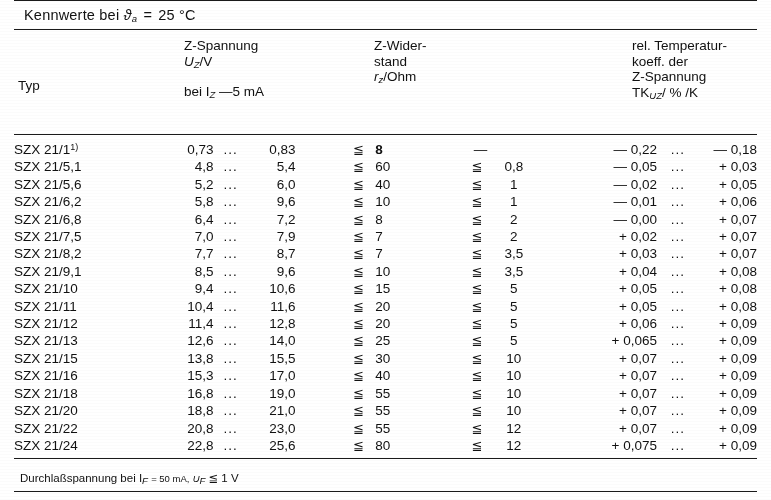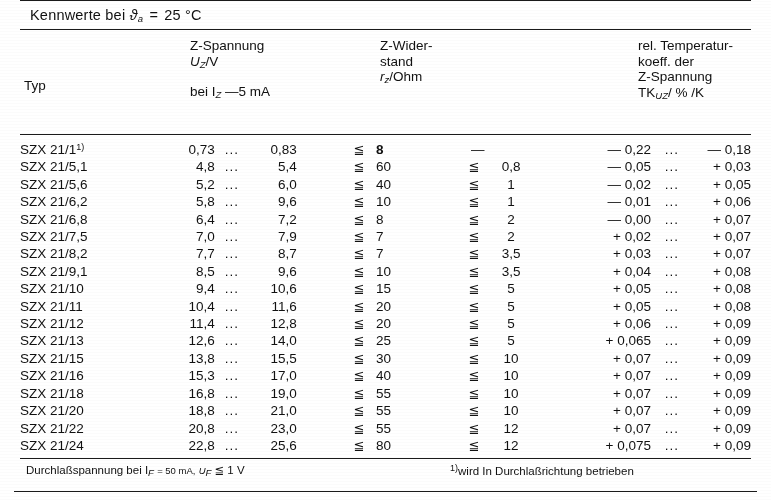--- a/index.html
+++ b/index.html
@@ -13,21 +13,21 @@
     font-family: "Liberation Sans", sans-serif;
     color: #111;
     position: relative;
     overflow: hidden;
   }
   .page {
     position: relative;
     width: 771px;
     height: 500px;
     box-sizing: border-box;
-    padding: 0 20px;
+    padding: 0 14px;
   }
 
   .rule {
     border: none;
     border-top: 1.6px solid #1a1a1a;
     margin: 0;
     height: 0;
   }
   .rule.thin { border-top-width: 1.1px; }
 
@@ -111,20 +111,21 @@
   .tk-b { display: inline-block; width: 58px; text-align: right; }
 
   .bold { font-weight: bold; }
 
   
   .footer {
     position: relative;
     font-size: 11.5px;
     padding: 4px 0 0 6px;
     height: 22px;
+    margin-top: 8px;
   }
   .footer .fnote-left { position: absolute; left: 6px; top: 4px; white-space: nowrap; }
   .footer .fnote-right { position: absolute; left: 430px; top: 4px; white-space: nowrap; }
   .small { font-size: 9.5px; }
   .sup { font-size: 9px; vertical-align: 4px; }
 
   .grain {
     position: absolute; inset: 0;
     pointer-events: none;
     opacity: .035;
@@ -313,21 +314,18 @@
 
   <hr class="rule thin" style="margin-top:4px">
 
   <div class="footer">
     <span class="fnote-left">
       <span>Durchlaßspannung bei I</span><span class="sub-up it">F</span>
       <span class="small">= 50 mA,</span>
       <span class="it small">U</span><span class="sub">F</span>
       <span>≦ 1 V</span>
     </span>
-    <span class="fnote-right">
-      <span class="sup">1)</span><span>wird In Durchlaßrichtung betrieben</span>
-    </span>
   </div>
 
   <hr class="rule" style="position:absolute;left:14px;right:14px;bottom:8px">
 
   <div class="grain"></div>
 </div>
 
 </body></html>

